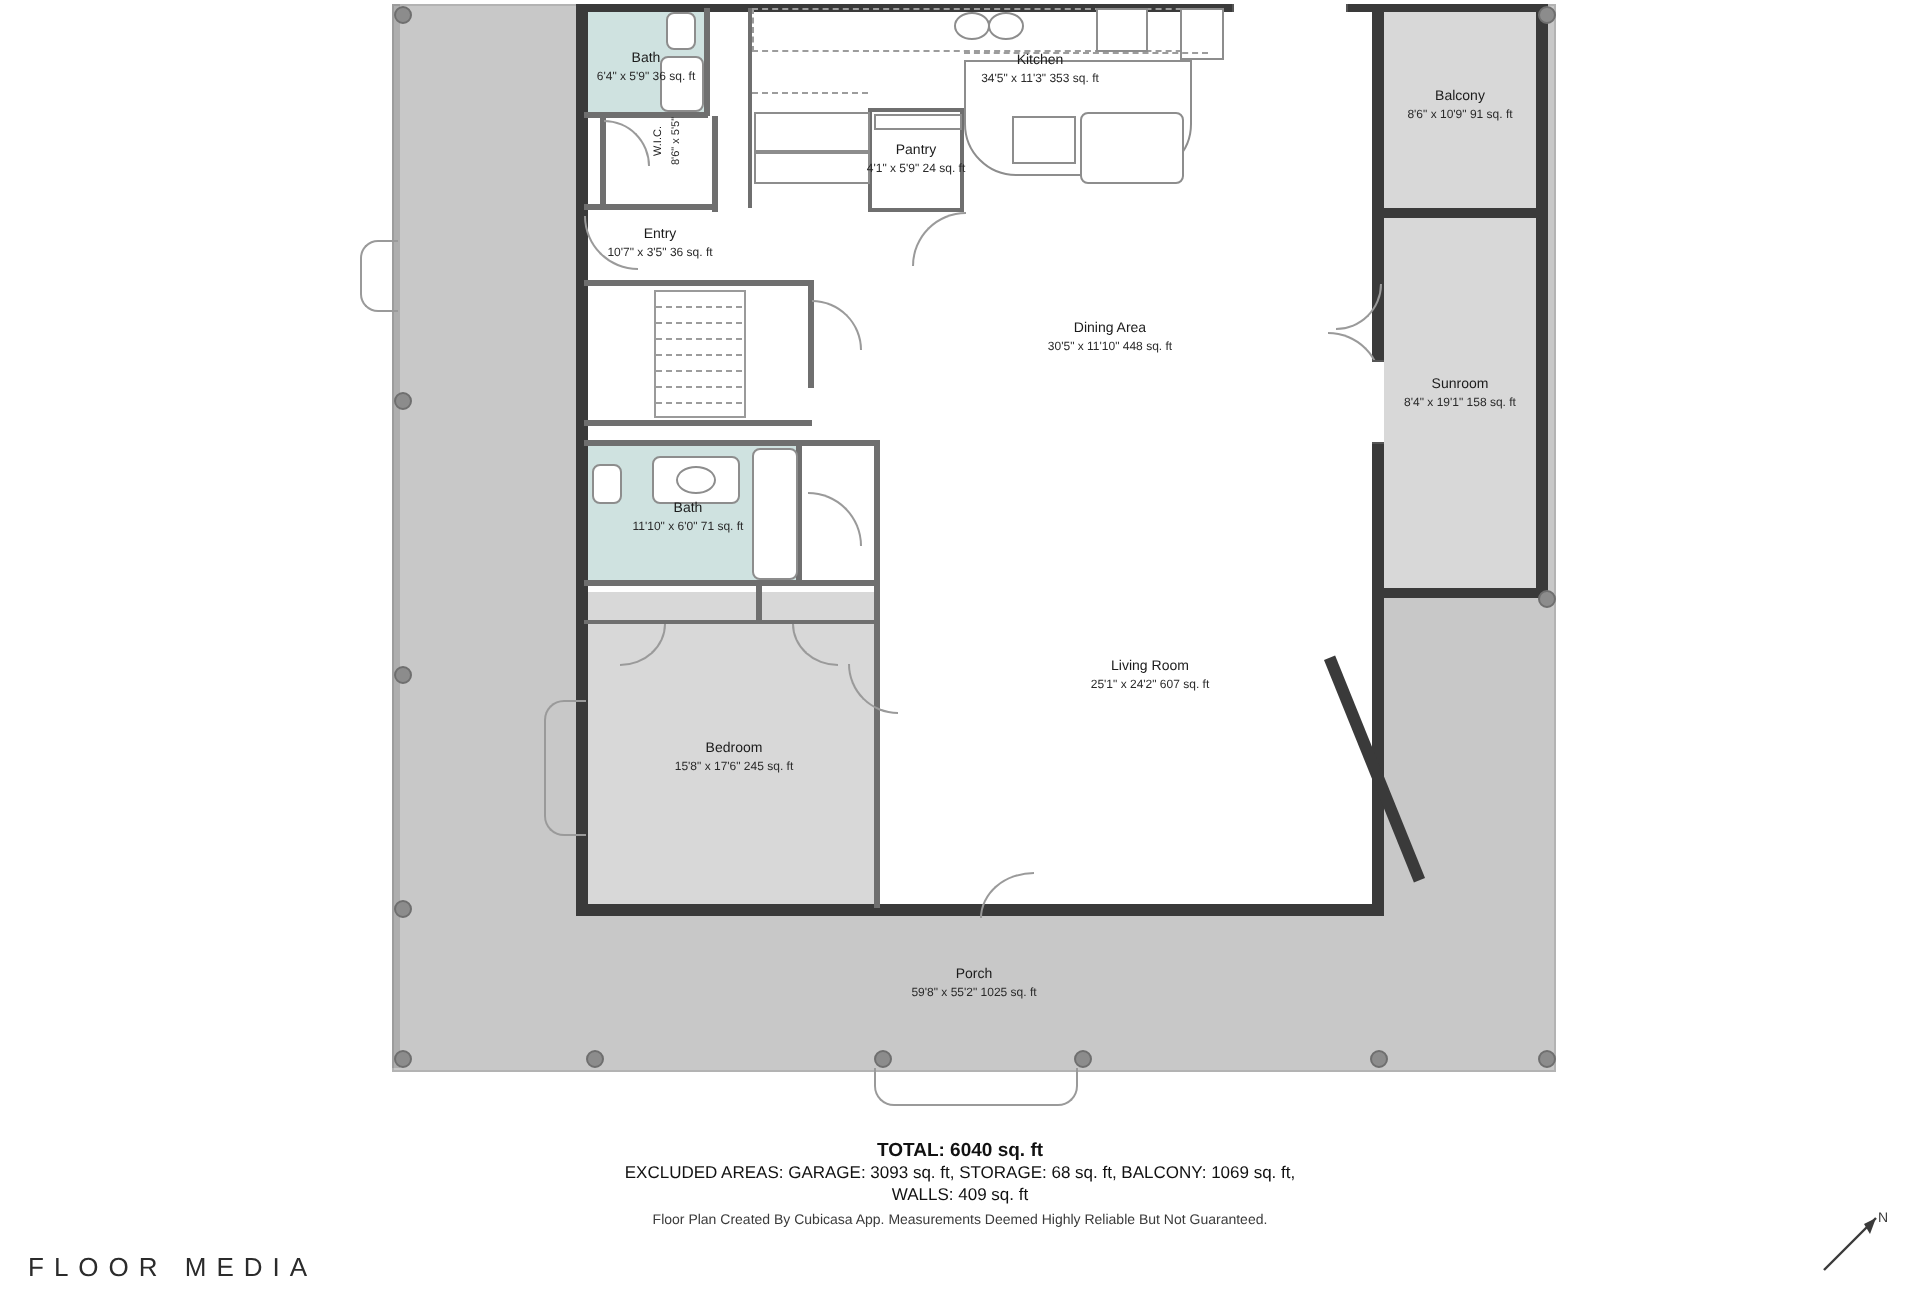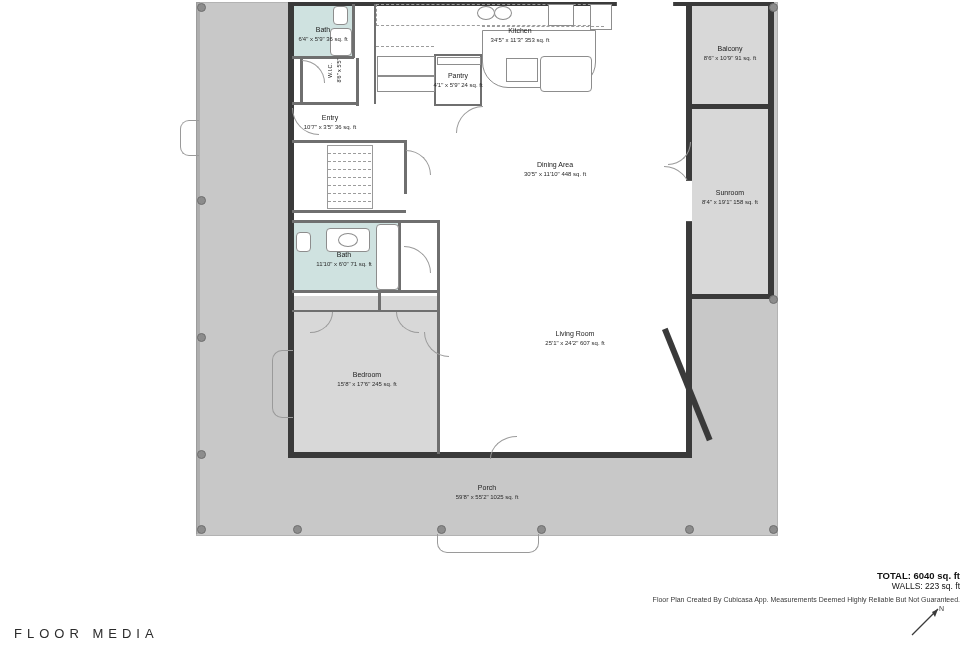--- a/index.html
+++ b/index.html
@@ -31,21 +31,21 @@
   .label .dim{font-size:6px;color:#2a2a2a;}
 
   .fixture{position:absolute;border:1px solid #8d8d8d;background:#ffffff;}
   .fixture.round{border-radius:50%;}
   .fixture.soft{border-radius:4px;}
   .dashline{position:absolute;border-top:1px dashed #9c9c9c;}
   .dashbox{position:absolute;border:1px dashed #9c9c9c;}
 
   
   .footer{
-    position:absolute;left:0;right:0;text-align:right;color:#111;
+    position:absolute;left:0;right:0;text-align:center;color:#111;
   }
   .f-total{font-size:9.5px;font-weight:bold;}
   .f-line{font-size:8.5px;line-height:11px;}
   .f-note{font-size:7px;color:#3a3a3a;margin-top:4px;}
 
   .brand{
     position:absolute;left:14px;top:626px;
     font-size:13px;letter-spacing:5px;color:#2b2b2b;
   }
   .compass{position:absolute;right:12px;bottom:12px;width:40px;height:34px;}
@@ -227,21 +227,22 @@
 
   <div class="label" style="left:306px;top:62px;width:56px;transform:rotate(-90deg);transform-origin:center;">
     <div class="nm" style="font-size:5.5px;">W.I.C.</div>
     <div class="dim" style="font-size:5.5px;">8'6" x 5'5"</div>
   </div>
 
 </div>
 
 <div class="footer" style="top:570px;">
   <div class="f-total">TOTAL: 6040 sq. ft</div>
-  <div class="f-line">WALLS: 223 sq. ft</div>
+  <div class="f-line">EXCLUDED AREAS: GARAGE: 3093 sq. ft, STORAGE: 68 sq. ft, BALCONY: 1069 sq. ft,</div>
+  <div class="f-line">WALLS: 409 sq. ft</div>
   <div class="f-note">Floor Plan Created By Cubicasa App. Measurements Deemed Highly Reliable But Not Guaranteed.</div>
 </div>
 
 <div class="brand">FLOOR MEDIA</div>
 
 <svg class="compass" viewBox="0 0 40 34">
   <path d="M4 30 L30 4" stroke="#3a3a3a" stroke-width="1.2" fill="none"></path>
   <path d="M30 4 L24 7 L27 12 Z" fill="#3a3a3a"></path>
   <text x="31" y="6" font-size="7" font-family="Liberation Sans, sans-serif" fill="#3a3a3a">N</text>
 </svg>

